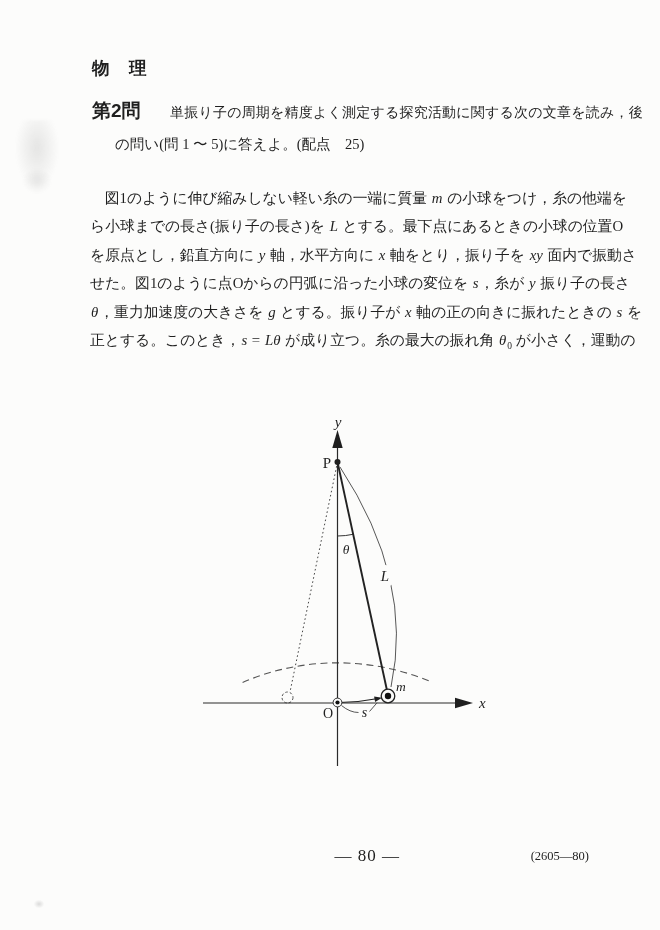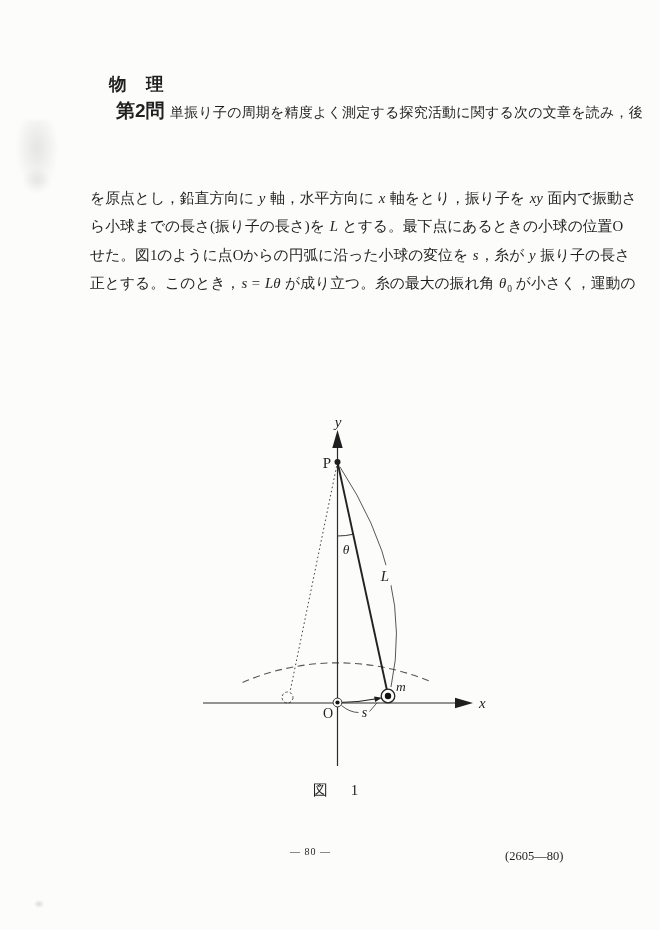--- a/index.html
+++ b/index.html
@@ -7,28 +7,28 @@
     width:660px;height:930px;
     background:#fcfcfb;
     position:relative;
     font-family:"Liberation Serif", serif;
     color:#1f1f1f;
     overflow:hidden;
   }
   .page{position:absolute;inset:0;}
 
   .subject{
-    position:absolute;left:109px;top:56px;
+    position:absolute;left:92px;top:56px;
     font-family:Liberation Mono, monospace;
-    font-weight:bold;font-size:17.5px;letter-spacing:1px;margin-top:16px;
+    font-weight:bold;font-size:17.5px;letter-spacing:1px;
   }
   .q-num{
     position:absolute;left:92px;top:98px;
     font-family:"Liberation Sans", sans-serif;
-    font-weight:bold;font-size:19px;margin-left:24px;
+    font-weight:bold;font-size:19px;
   }
   .q-intro1{
     position:absolute;left:170px;top:104px;
     font-size:14px;white-space:nowrap;letter-spacing:0.2px;
   }
   .q-intro2{
     position:absolute;left:115px;top:135px;
     font-size:14.5px;white-space:nowrap;
   }
   .paragraph{
@@ -42,25 +42,25 @@
   sub{font-size:9.5px;line-height:0;}
 
   .fig-svg{position:absolute;left:190px;top:415px;}
 
   .fig-caption{
     position:absolute;left:190px;top:781px;width:295px;
     text-align:center;font-size:15px;letter-spacing:4px;
   }
   .footer-page{
     position:absolute;left:290px;top:846px;width:110px;
-    text-align:left;font-size:10px;letter-spacing:1px;
+    text-align:right;font-size:17px;letter-spacing:1px;
   }
   .footer-code{
     position:absolute;left:505px;top:849px;width:84px;
-    font-size:12.5px;
+    text-align:right;font-size:12.5px;
   }
 
   .smudge{position:absolute;pointer-events:none;}
   .smudge-1{left:14px;top:120px;width:46px;height:70px;
     background:radial-gradient(ellipse at 50% 40%, rgba(110,110,110,0.16), transparent 68%);
     filter:blur(1px);}
   .smudge-2{left:22px;top:168px;width:30px;height:26px;
     background:radial-gradient(ellipse, rgba(110,110,110,0.12), transparent 70%);
     filter:blur(1px);}
   .smudge-3{left:34px;top:900px;width:10px;height:8px;
@@ -72,25 +72,28 @@
 <div class="page">
 
   <div class="smudge smudge-1"></div>
   <div class="smudge smudge-2"></div>
   <div class="smudge smudge-3"></div>
 
   <div class="subject">物　理</div>
 
   <div class="q-num">第2問</div>
   <div class="q-intro1">単振り子の周期を精度よく測定する探究活動に関する次の文章を読み，後</div>
+  <div class="q-intro2">の問い(問 1 〜 5)に答えよ。(配点　25)</div>
 
   <div class="paragraph">
+      <div class="pline"><span>　図1のように伸び縮みしない軽い糸の一端に質量 </span><span class="var">m</span><span> の小球をつけ，糸の他端を</span></div>
+      <div class="pline"><span>ら小球までの長さ(振り子の長さ)を </span><span class="var">L</span><span> とする。最下点にあるときの小球の位置O</span></div>
       <div class="pline"><span>を原点とし，鉛直方向に </span><span class="var">y</span><span> 軸，水平方向に </span><span class="var">x</span><span> 軸をとり，振り子を </span><span class="var">xy</span><span> 面内で振動さ</span></div>
-      <div class="pline"><span>ら小球までの長さ(振り子の長さ)を </span><span class="var">L</span><span> とする。最下点にあるときの小球の位置O</span></div>
       <div class="pline"><span>せた。図1のように点Oからの円弧に沿った小球の変位を </span><span class="var">s</span><span>，糸が </span><span class="var">y</span><span> 振り子の長さ</span></div>
+      <div class="pline"><span class="var">θ</span><span>，重力加速度の大きさを </span><span class="var">g</span><span> とする。振り子が </span><span class="var">x</span><span> 軸の正の向きに振れたときの </span><span class="var">s</span><span> を</span></div>
       <div class="pline"><span>正とする。このとき，</span><span class="var">s</span><span> = </span><span class="var">Lθ</span><span> が成り立つ。糸の最大の振れ角 </span><span class="var">θ</span><sub>0</sub><span> が小さく，運動の</span></div>
     </div>
 
   <svg class="fig-svg" width="310" height="362" viewBox="190 415 310 362" xmlns="http://www.w3.org/2000/svg">
 
     <path d="M 242.6 682.4 A 240 240 0 0 1 432.4 682.4" fill="none" stroke="#555" stroke-width="1.1" stroke-dasharray="7 4.5"></path>
 
     <line x1="337.5" y1="462" x2="290" y2="692" stroke="#444" stroke-width="1" stroke-dasharray="1.6 2.6"></line>
 
     <circle cx="287.5" cy="697.5" r="5.5" fill="none" stroke="#555" stroke-width="1" stroke-dasharray="2.6 2"></circle>
@@ -124,18 +127,17 @@
 
     <circle cx="337.5" cy="702.5" r="4.4" fill="#fcfcfb" stroke="#333" stroke-width="1"></circle>
     <circle cx="337.5" cy="702.5" r="2.1" fill="#111"></circle>
     <text x="328" y="718" text-anchor="middle" font-family="Liberation Serif, serif" font-size="14" fill="#1f1f1f">O</text>
 
     <circle cx="388" cy="696" r="6.8" fill="#fcfcfb" stroke="#222" stroke-width="1.3"></circle>
     <circle cx="388" cy="696" r="3.2" fill="#111"></circle>
     <text x="396" y="691" font-family="Liberation Serif, serif" font-style="italic" font-size="13.5" fill="#1f1f1f">m</text>
   </svg>
 
-  <div class="fig-caption">図　1</div>
 
   <div class="footer-page">— 80 —</div>
   <div class="footer-code">(2605—80)</div>
 
 </div>
 
 </body></html>

